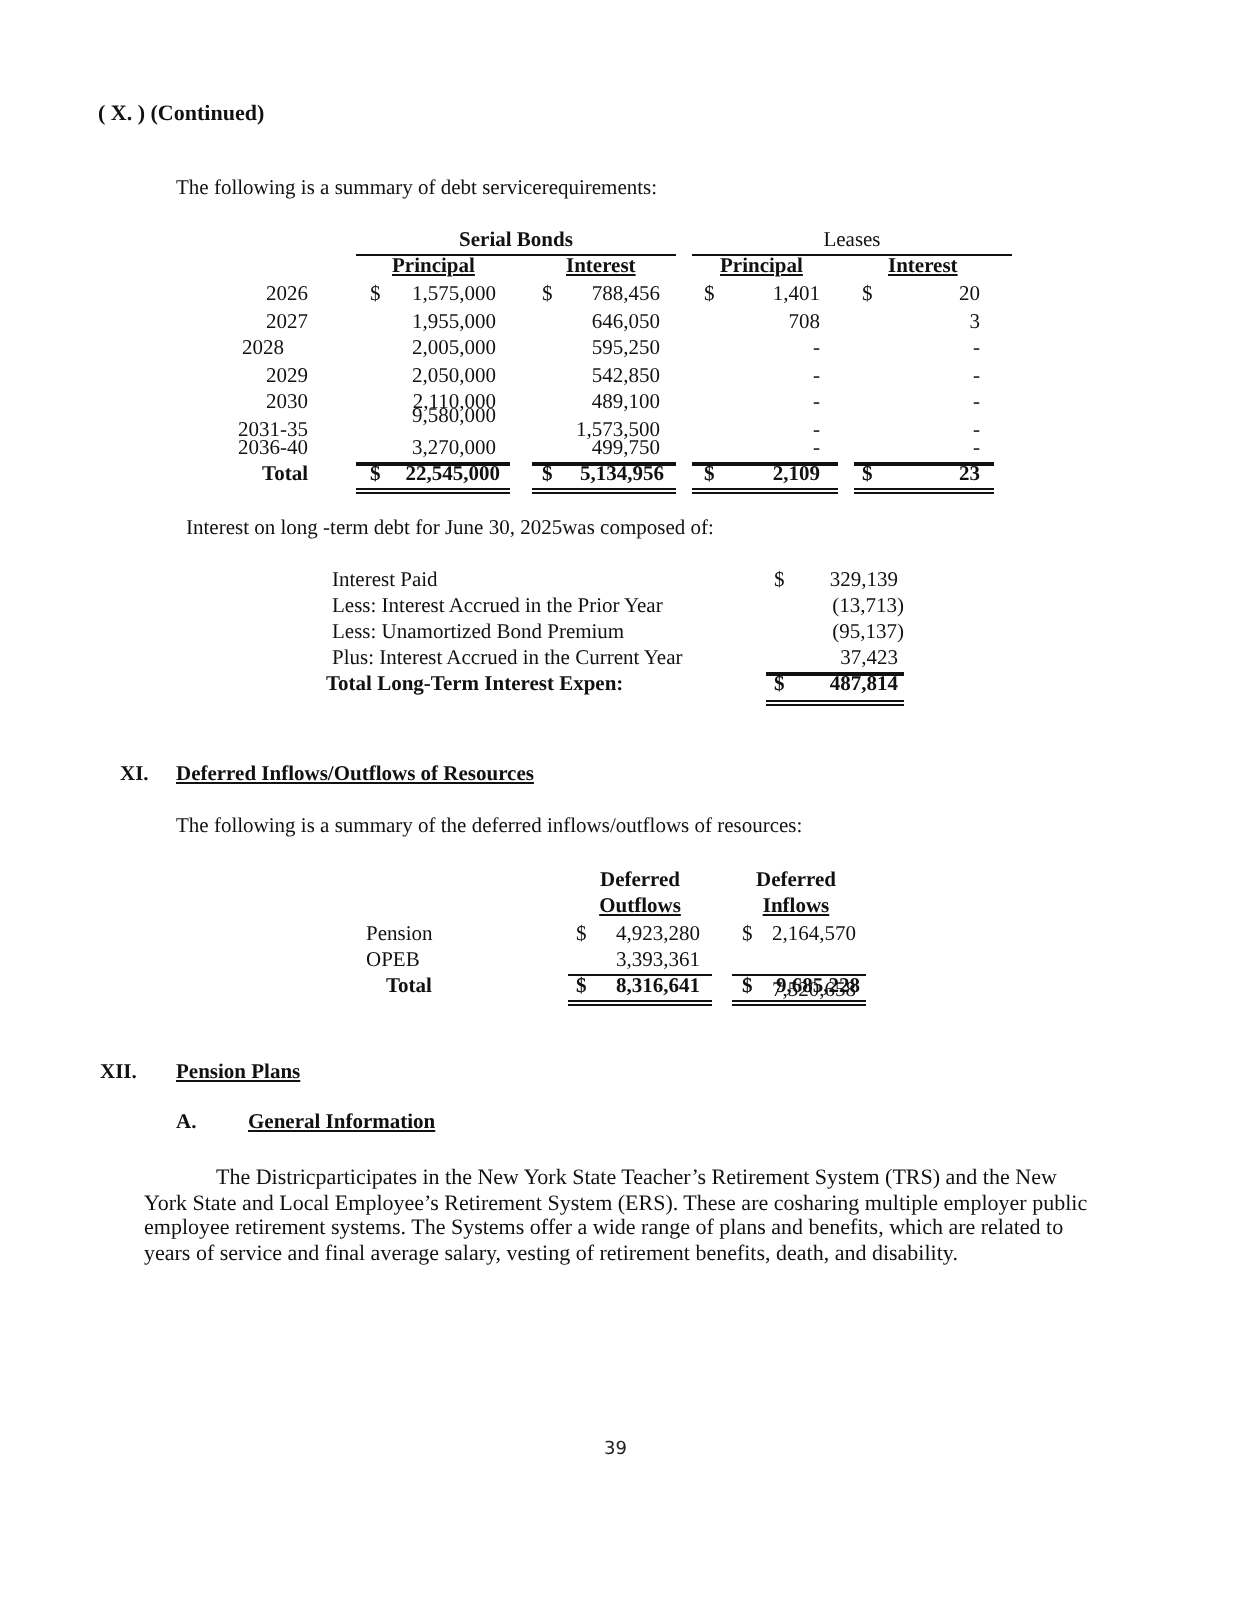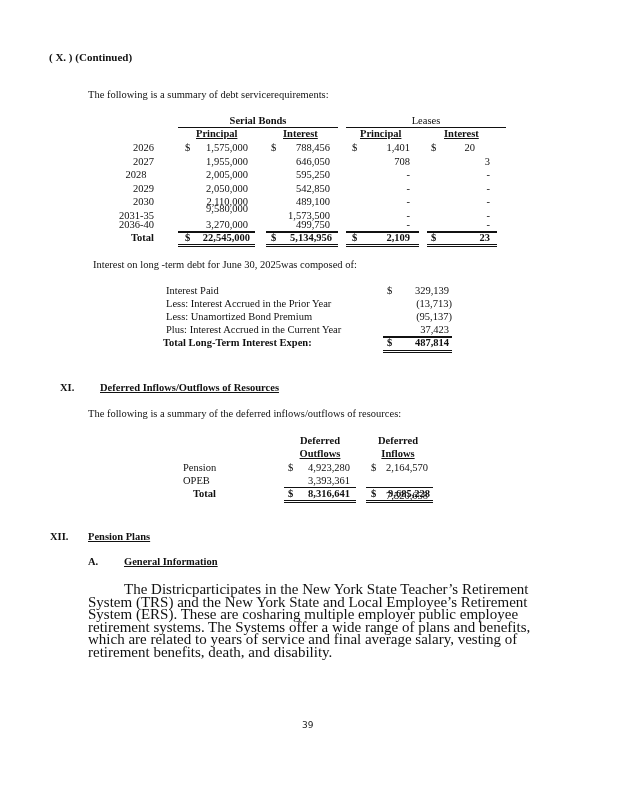--- a/index.html
+++ b/index.html
@@ -10,22 +10,22 @@
   }
   .abs { position: absolute; white-space: nowrap; }
   .b { font-weight: bold; }
   .u { text-decoration: underline; }
   .r { text-align: right; }
   .c { text-align: center; }
   .line { position: absolute; background: #111; height: 1px; }
   .line2 { position: absolute; border-top: 1px solid #111; border-bottom: 1px solid #111; height: 1px; }
   .thick { position: absolute; background: #111; height: 2px; }
   p.para {
-    position: absolute; left: 88px; top: 583px; width: 480px; margin: 0;
-    font-size: 15px; line-height: 12.6px; white-space: normal;
+    position: absolute; left: 72px; top: 583px; width: 480px; margin: 0;
+    font-size: 11px; line-height: 12.6px; white-space: normal;
   }
   .pagenum { font-family: "DejaVu Sans", sans-serif; font-size: 9px; color: #222; }
 </style>
 </head>
 <body>
 
 <div class="abs b" style="left:49px;top:51px;font-size:11px;">( X. ) (Continued)</div>
 <div class="abs" style="left:88px;top:89px;">The following is a summary of debt servicerequirements:</div>
 
 <div>
@@ -41,33 +41,33 @@
 
   <div>
     <div class="abs r" style="left:118px;top:142px;width:36px;">2026</div>
     <div class="abs" style="left:185px;top:142px;">$</div>
     <div class="abs r" style="left:190px;top:142px;width:58px;">1,575,000</div>
     <div class="abs" style="left:271px;top:142px;">$</div>
     <div class="abs r" style="left:280px;top:142px;width:50px;">788,456</div>
     <div class="abs" style="left:352px;top:142px;">$</div>
     <div class="abs r" style="left:370px;top:142px;width:40px;">1,401</div>
     <div class="abs" style="left:431px;top:142px;">$</div>
-    <div class="abs r" style="left:445px;top:142px;width:30px;">20</div>
+    <div class="abs r" style="left:460px;top:142px;width:30px;">20</div>
   </div>
 
   <div>
     <div class="abs r" style="left:118px;top:155.5px;width:36px;">2027</div>
     <div class="abs r" style="left:190px;top:155.5px;width:58px;">1,955,000</div>
     <div class="abs r" style="left:280px;top:155.5px;width:50px;">646,050</div>
     <div class="abs r" style="left:370px;top:155.5px;width:40px;">708</div>
     <div class="abs r" style="left:460px;top:155.5px;width:30px;">3</div>
   </div>
 
   <div>
-    <div class="abs r" style="left:118px;top:169px;width:36px;text-align:center;">2028</div>
+    <div class="abs r" style="left:106px;top:169px;width:36px;">2028</div>
     <div class="abs r" style="left:190px;top:169px;width:58px;">2,005,000</div>
     <div class="abs r" style="left:280px;top:169px;width:50px;">595,250</div>
     <div class="abs r" style="left:370px;top:169px;width:40px;">-</div>
     <div class="abs r" style="left:460px;top:169px;width:30px;">-</div>
   </div>
 
   <div>
     <div class="abs r" style="left:118px;top:182.5px;width:36px;">2029</div>
     <div class="abs r" style="left:190px;top:182.5px;width:58px;">2,050,000</div>
     <div class="abs r" style="left:280px;top:182.5px;width:50px;">542,850</div>
@@ -143,21 +143,21 @@
   <div class="thick" style="left:383px;top:336px;width:69px;"></div>
   <div>
     <div class="abs b" style="left:163px;top:337px;">Total Long-Term Interest Expen:</div>
     <div class="abs b" style="left:387px;top:337px;">$</div>
     <div class="abs b r" style="left:395px;top:337px;width:54px;">487,814</div>
   </div>
   <div class="line2" style="left:383px;top:350px;width:69px;"></div>
 </div>
 
 <div class="abs b" style="left:60px;top:382px;">XI.</div>
-<div class="abs b u" style="left:100px;top:382px;">Deferred Inflows/Outflows of Resources</div>
+<div class="abs b u" style="left:88px;top:382px;">Deferred Inflows/Outflows of Resources</div>
 <div class="abs" style="left:88px;top:408px;">The following is a summary of the deferred inflows/outflows of resources:</div>
 
 <div>
   <div class="abs b c" style="left:288px;top:435px;width:64px;">Deferred</div>
   <div class="abs b c u" style="left:288px;top:448px;width:64px;">Outflows</div>
   <div class="abs b c" style="left:366px;top:435px;width:64px;">Deferred</div>
   <div class="abs b c u" style="left:366px;top:448px;width:64px;">Inflows</div>
 
   <div>
     <div class="abs" style="left:183px;top:462px;">Pension</div>

